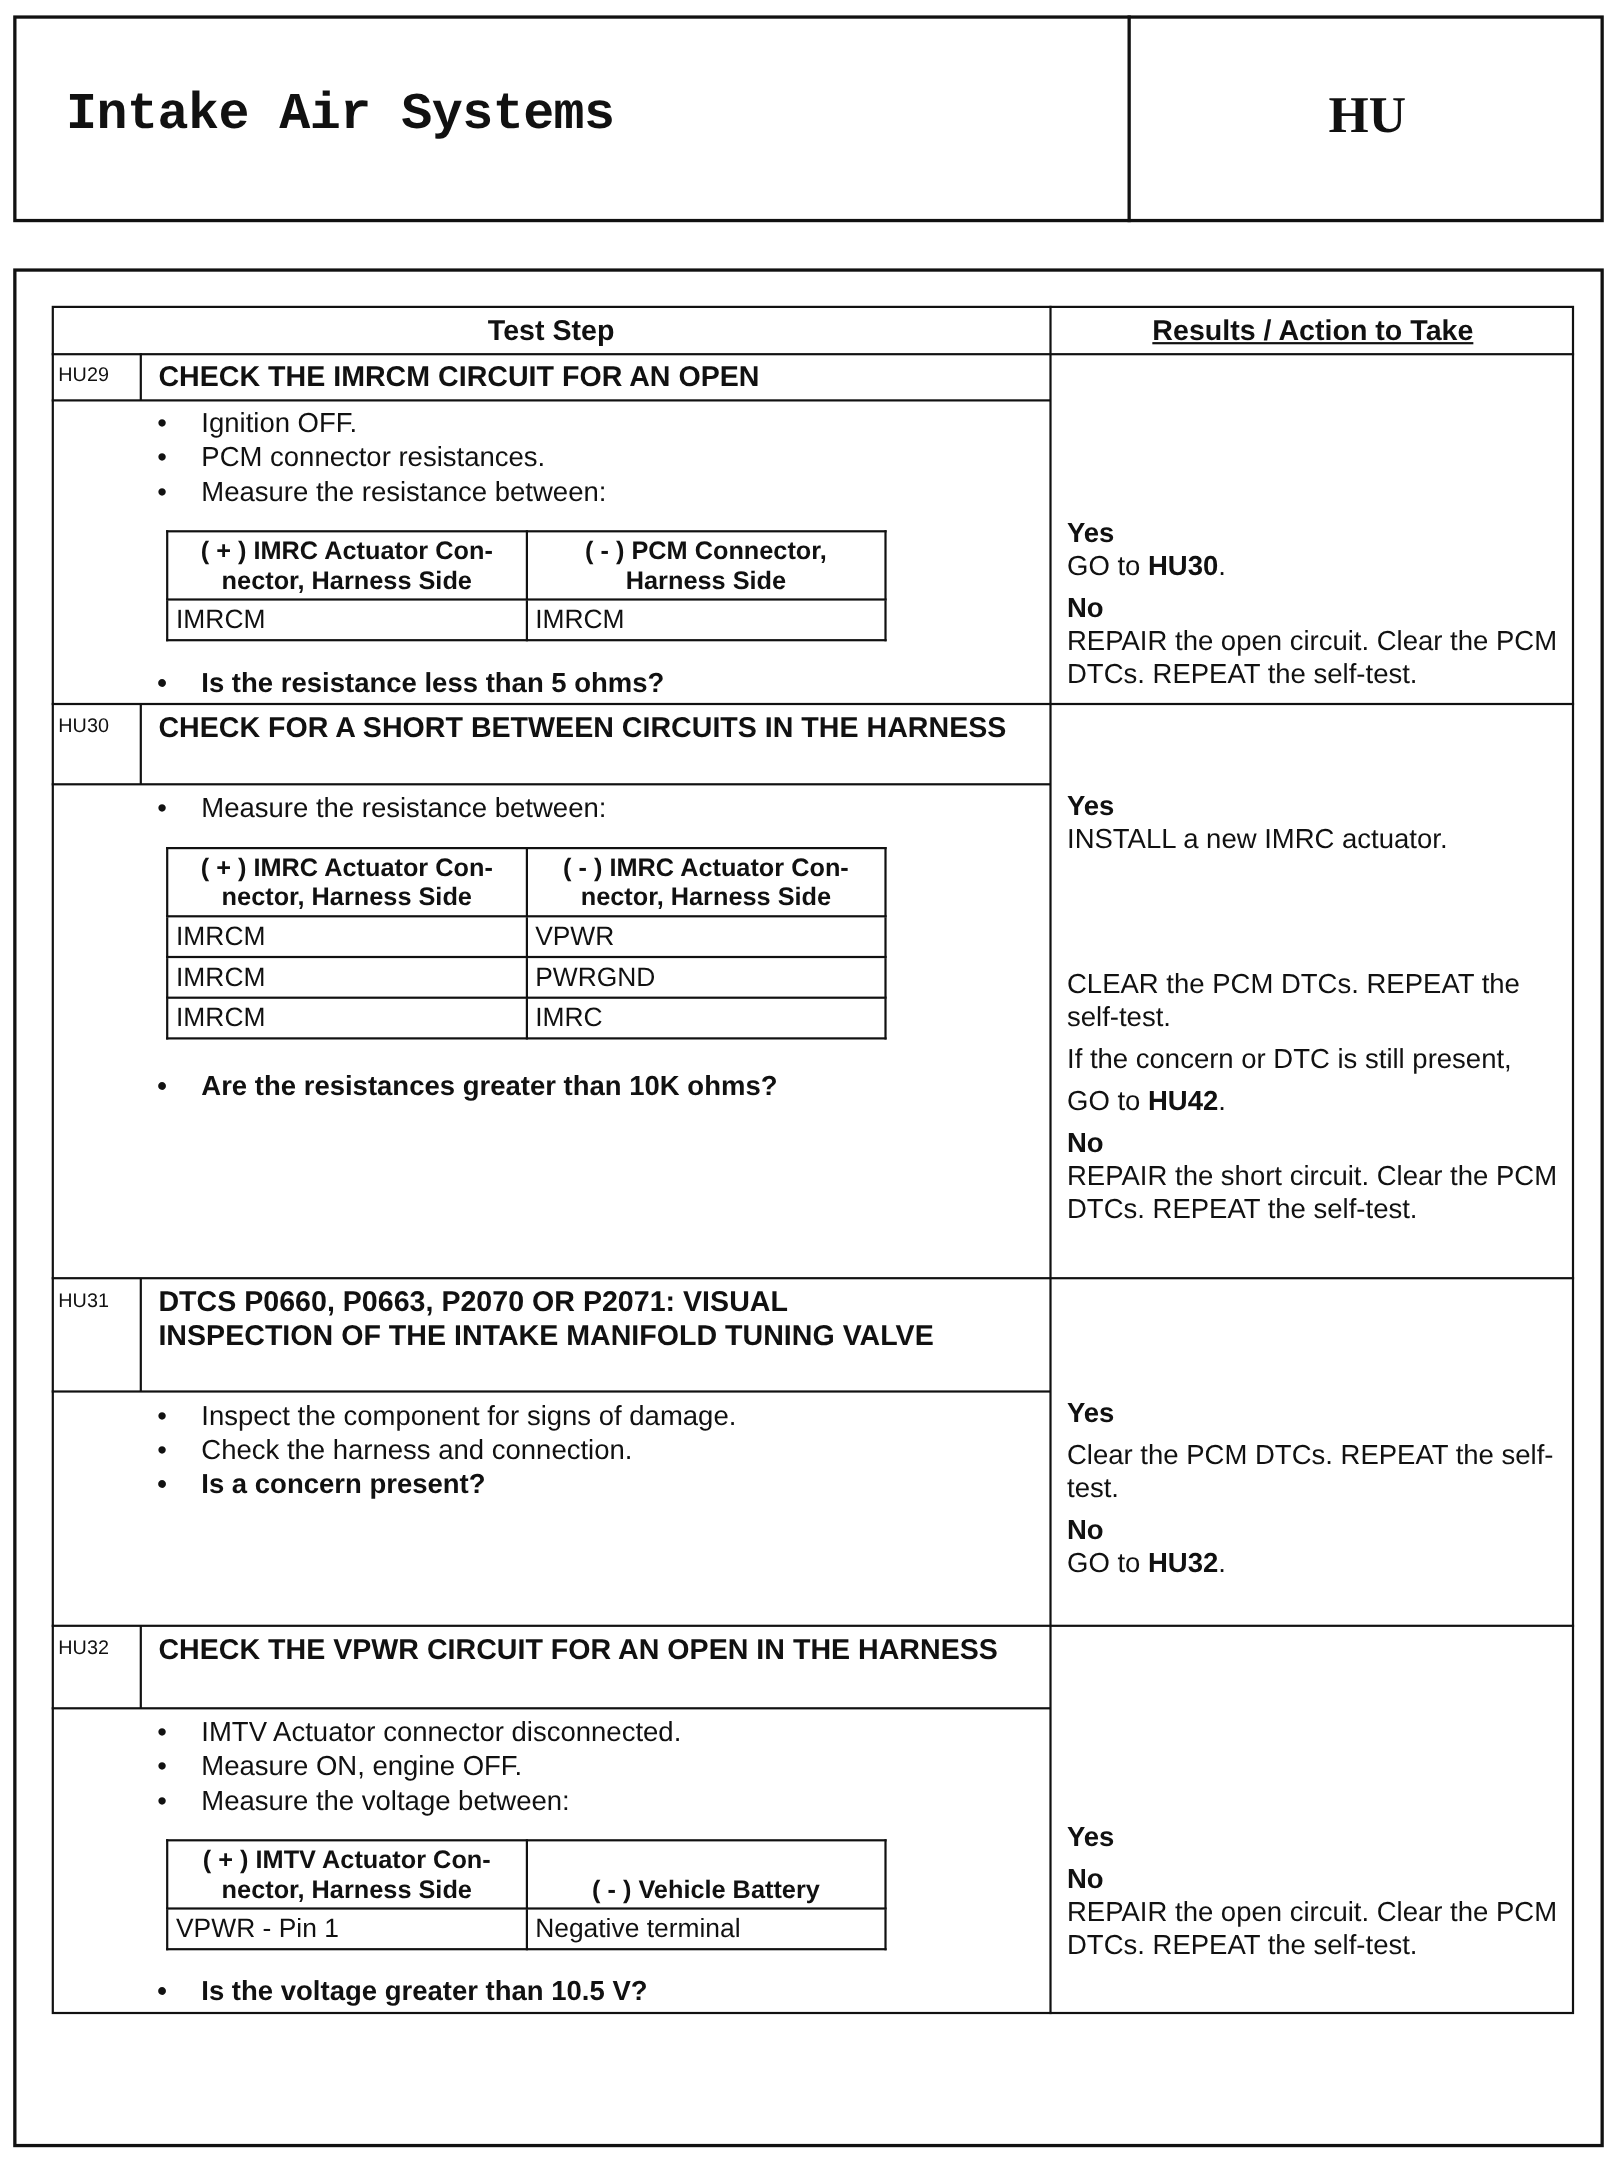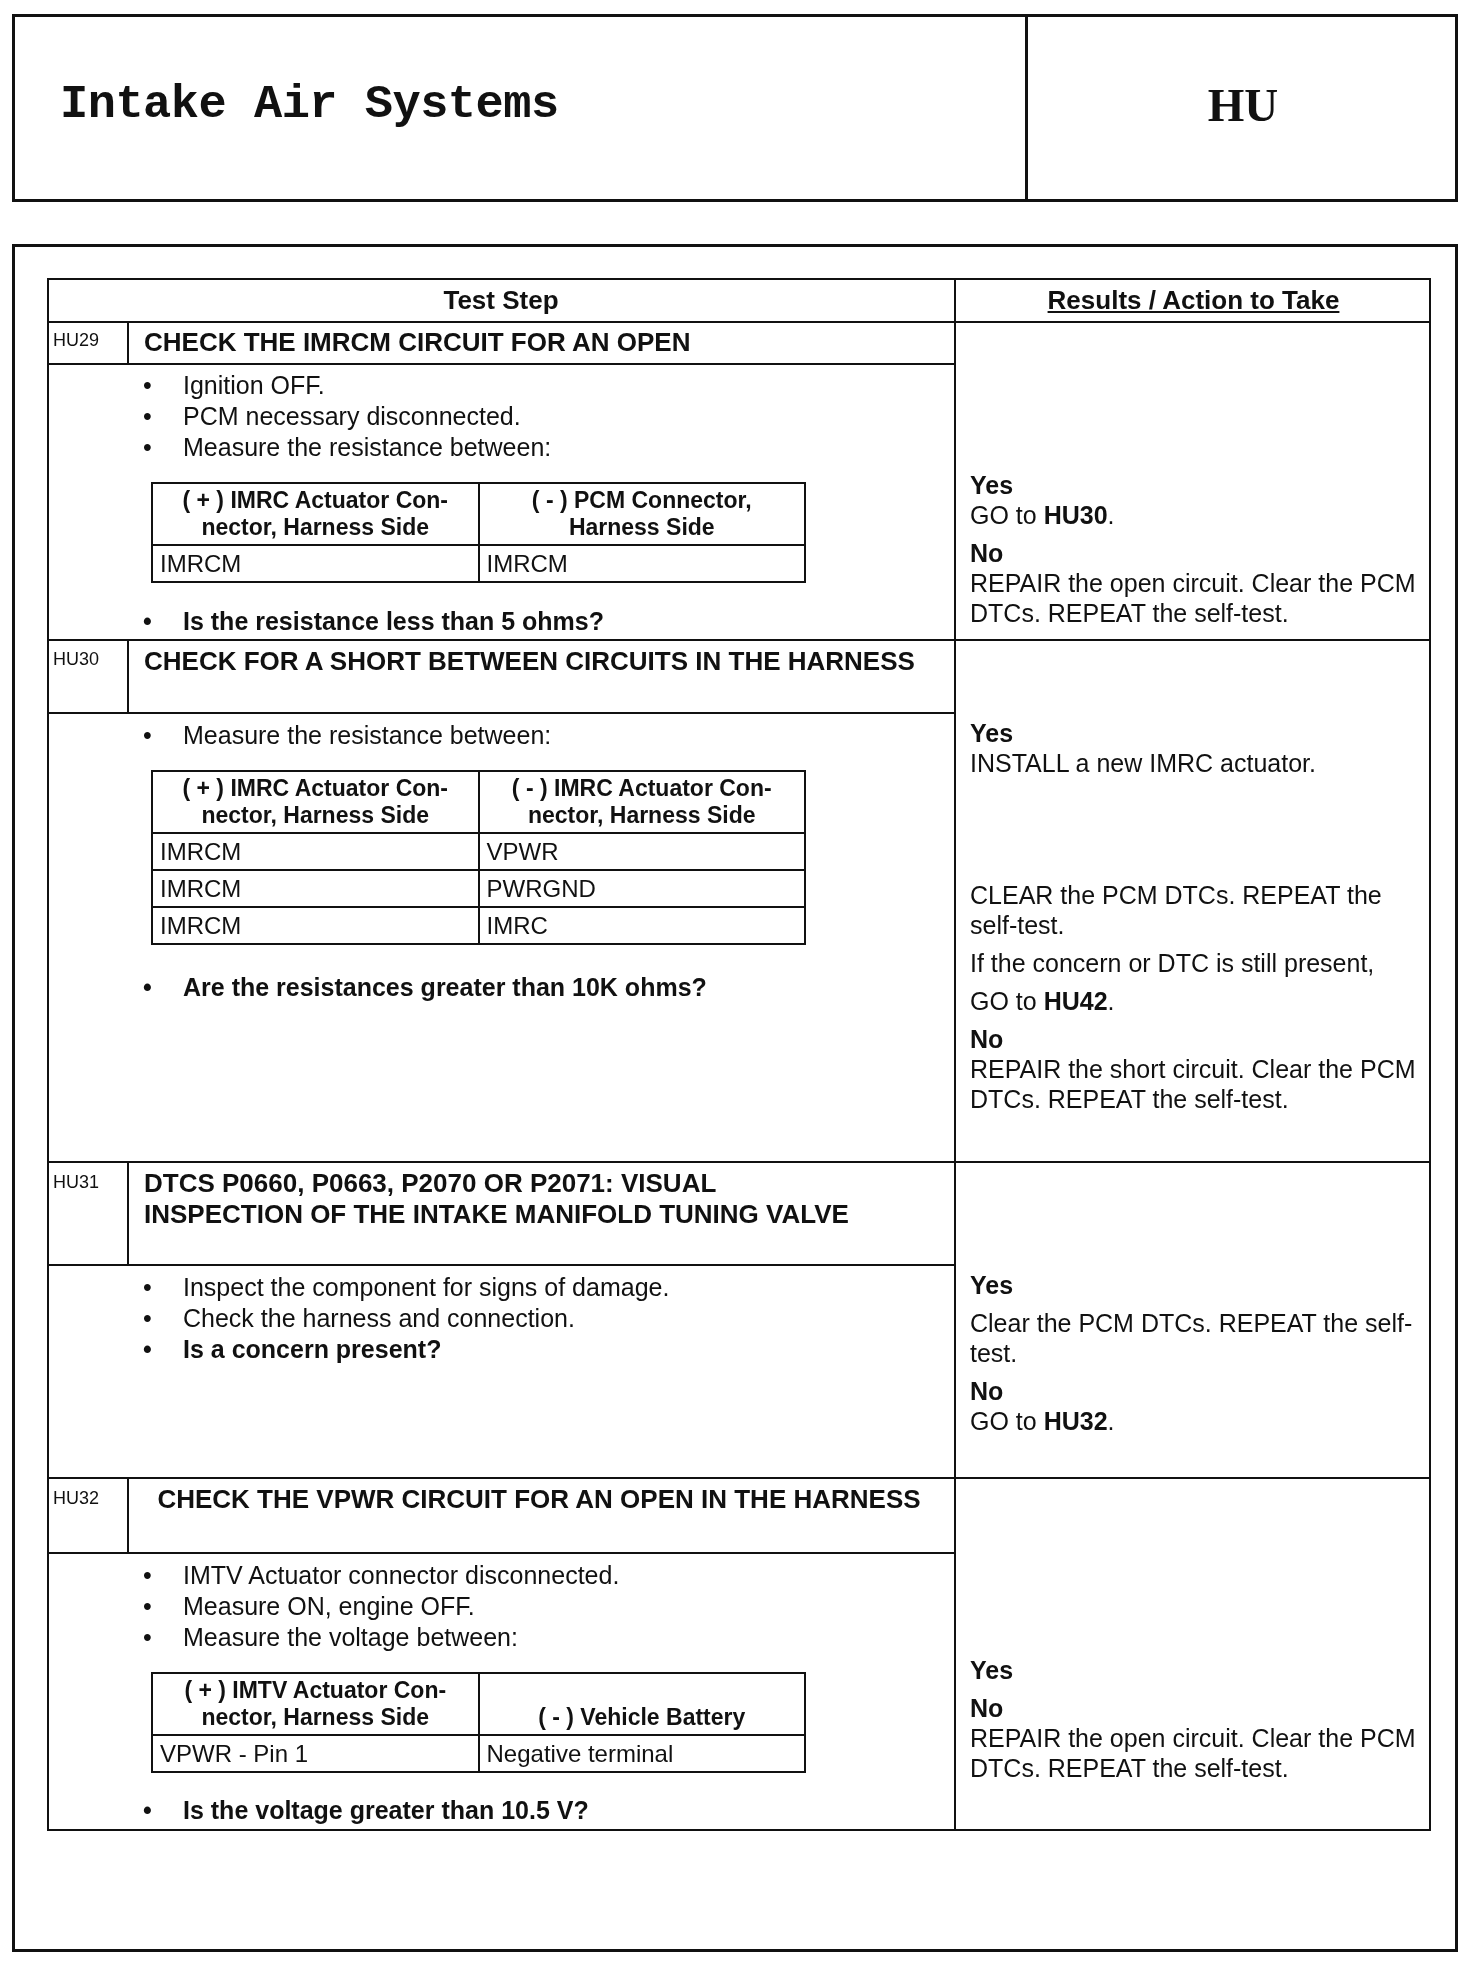--- a/index.html
+++ b/index.html
@@ -47,21 +47,21 @@
 <div class="abs colhead" style="left:956px;top:285px;width:475px;text-decoration:underline;">Results / Action to Take</div>
 <div class="abs hline" style="left:47px;top:321px;width:1384px;"></div>
 
 <div class="abs hline" style="left:47px;top:363px;width:908px;"></div>
 <div class="abs vline" style="left:127px;top:321px;height:43px;"></div>
 <div class="abs sid" style="left:53px;top:330px;">HU29</div>
 <div class="abs stitle" style="left:144px;top:327px;width:800px;">CHECK THE IMRCM CIRCUIT FOR AN OPEN</div>
 
 <div class="abs bullets" style="left:143px;top:370px;width:800px;">
   <div class="b">Ignition OFF.</div>
-  <div class="b">PCM necessary disconnected.</div>
+  <div class="b">PCM connector resistances.</div>
   <div class="b">Measure the resistance between:</div>
 </div>
 <table class="mtab" style="left:151px;top:482px;width:655px;">
   <tbody>
       <tr>
     <th style="width:50%;">( + ) IMRC Actuator Con-nector, Harness Side</th>
     <th>( - ) PCM Connector, Harness Side</th>
   </tr>
   <tr>
     <td>IMRCM</td>
@@ -149,21 +149,21 @@
   <div>Clear the PCM DTCs. REPEAT the self-test.</div>
   <div class="gap"></div>
   <div class="yn">No</div>
   <div><span>GO to </span> <b>HU32</b><span>.</span></div>
 </div>
 
 <div class="abs hline" style="left:47px;top:1477px;width:1384px;"></div>
 
 <div class="abs vline" style="left:127px;top:1478px;height:75px;"></div>
 <div class="abs sid" style="left:53px;top:1488px;">HU32</div>
-<div class="abs stitle" style="left:144px;top:1484px;width:790px;text-align:center;">CHECK THE VPWR CIRCUIT FOR AN OPEN IN THE HARNESS</div>
+<div class="abs stitle" style="left:144px;top:1484px;width:790px;">CHECK THE VPWR CIRCUIT FOR AN OPEN IN THE HARNESS</div>
 <div class="abs hline" style="left:47px;top:1552px;width:908px;"></div>
 
 <div class="abs bullets" style="left:143px;top:1560px;width:800px;">
   <div class="b">IMTV Actuator connector disconnected.</div>
   <div class="b">Measure ON, engine OFF.</div>
   <div class="b">Measure the voltage between:</div>
 </div>
 <table class="mtab" style="left:151px;top:1672px;width:655px;">
   <tbody>
       <tr>

